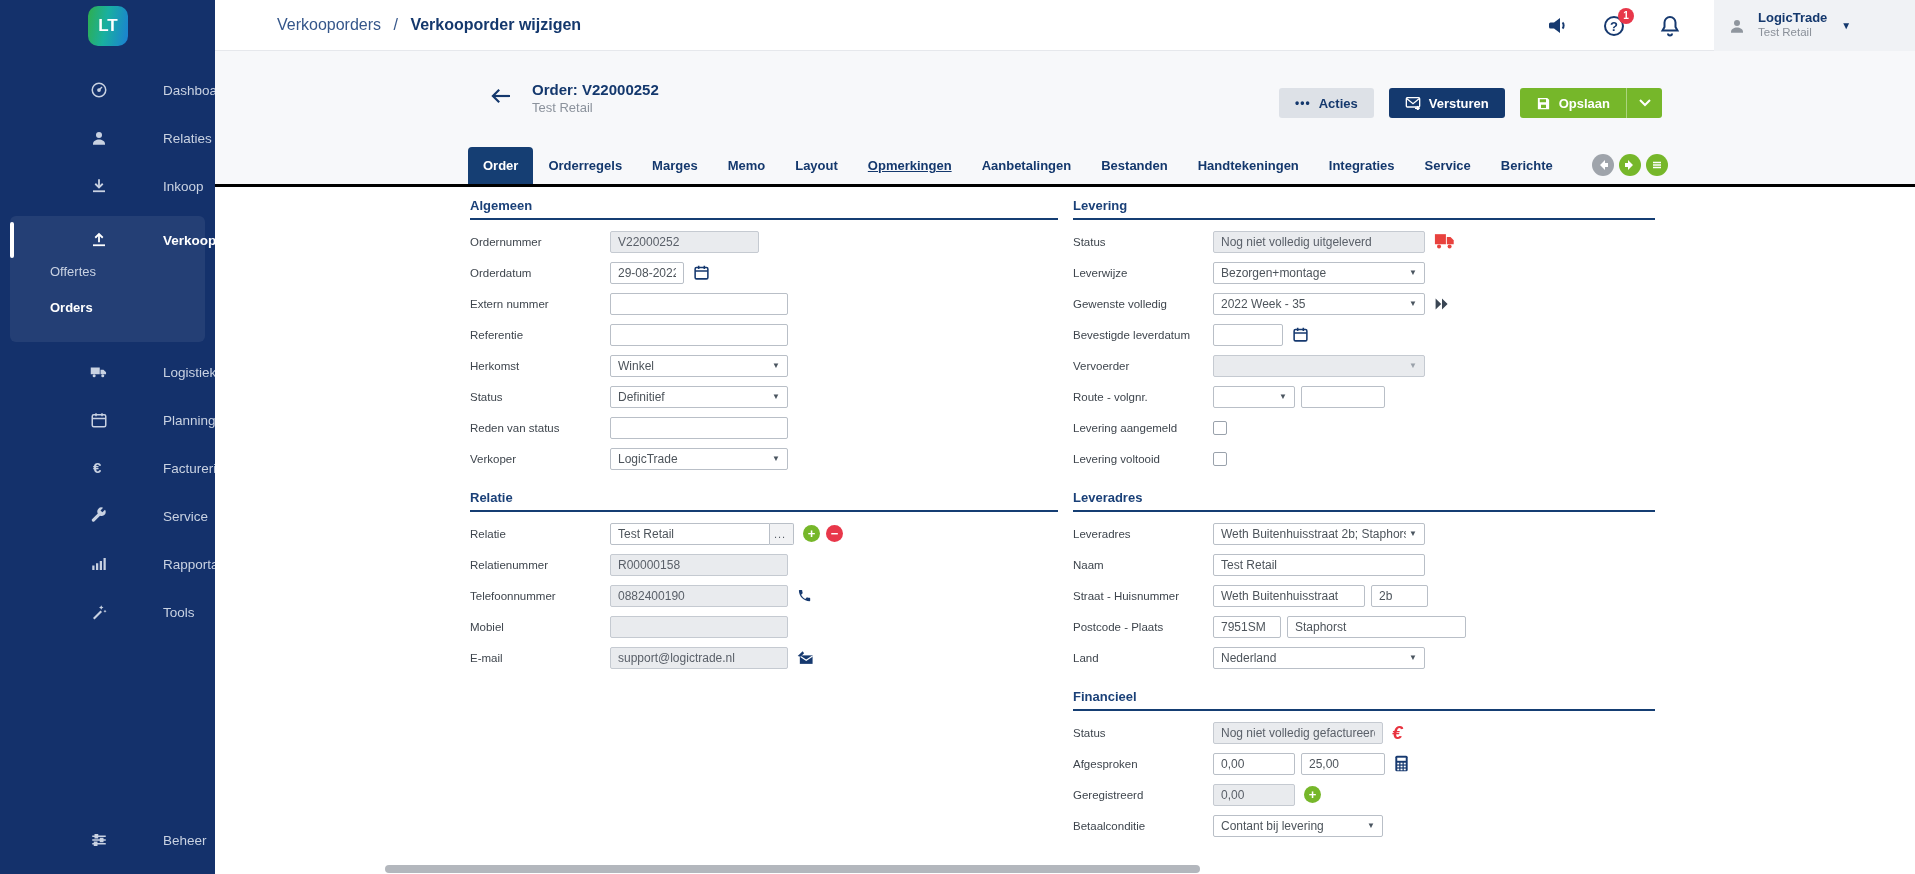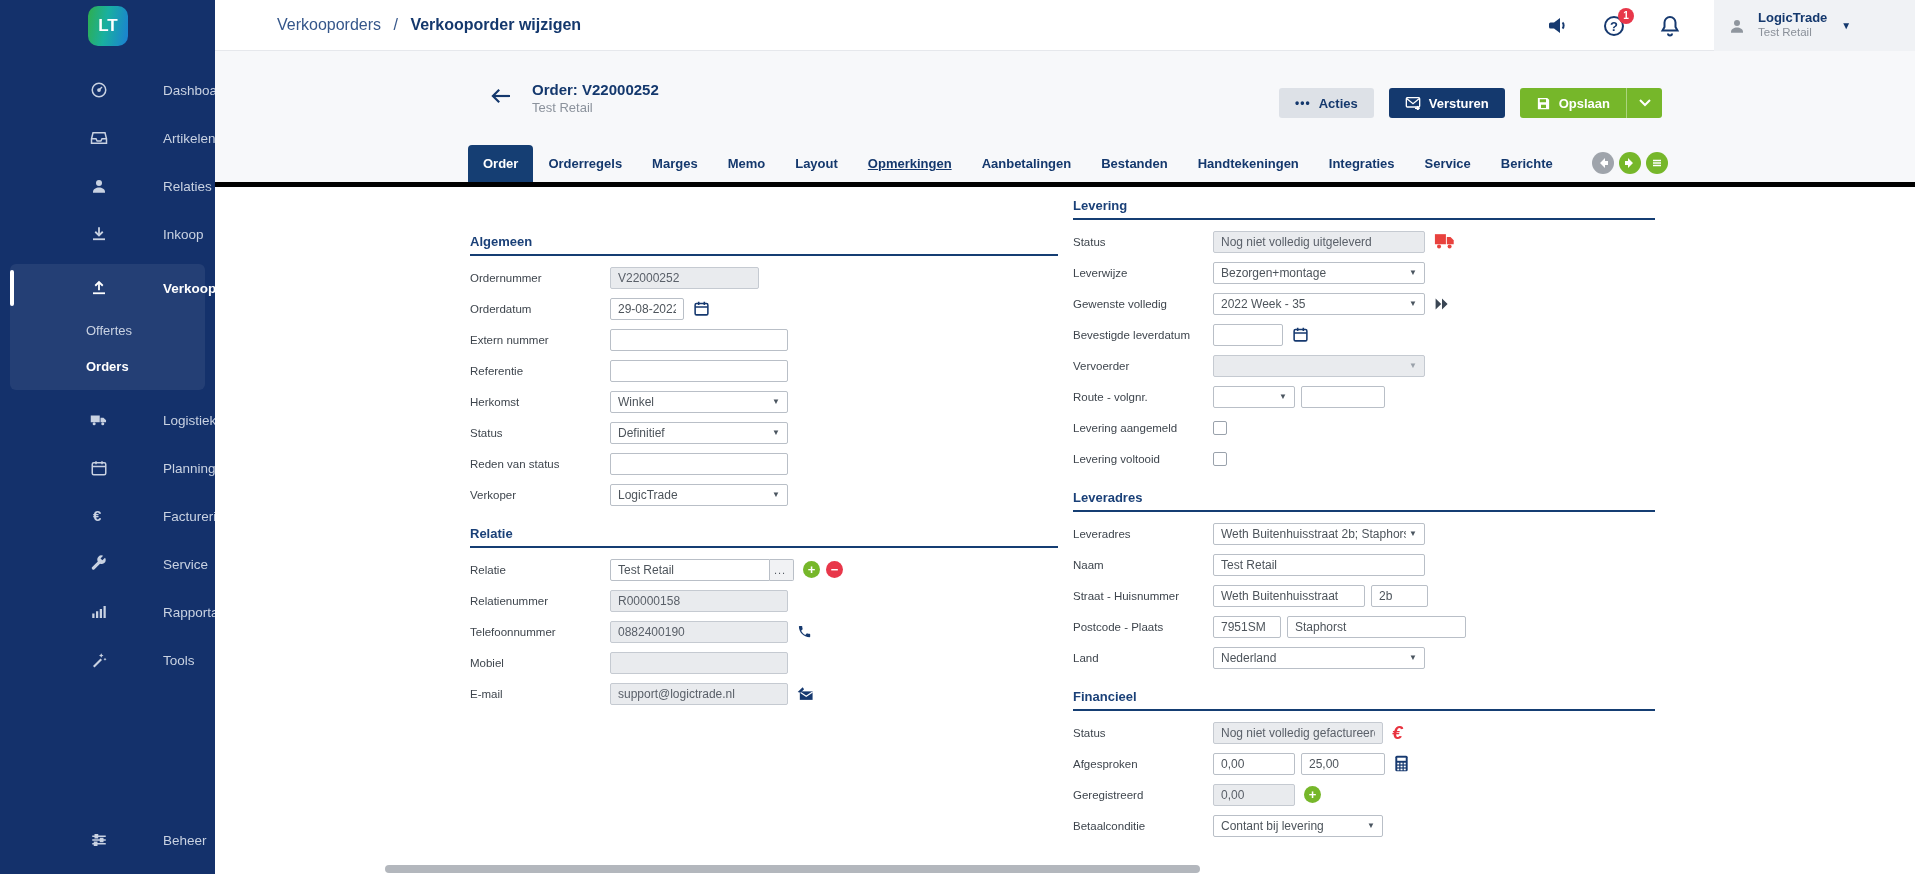--- a/index.html
+++ b/index.html
@@ -14,21 +14,21 @@
           display:flex; align-items:center; justify-content:center; color:#fff; font-weight:bold; font-size:17px; letter-spacing:0; }
   .nav { margin-top:14px; }
   .nav-item { height:48px; display:flex; align-items:center; padding-left:90px; position:relative; font-size:13.5px; color:#c9d2e2; cursor:pointer; }
   .nav-item .nicon { position:absolute; left:90px; width:18px; height:18px; color:#c9d2e2; }
   .nav-item .nlabel { margin-left:73px; white-space:nowrap; }
   .nav-section { background:rgba(255,255,255,0.07); border-radius:6px; margin:6px 10px; padding-bottom:6px; }
   .nav-section .nav-item.active { padding-left:80px; }
   .nav-section .nav-item.active .nicon { left:80px; color:#fff; }
   .nav-section .nav-item.active .nlabel { color:#fff; font-weight:bold; }
   .active-bar { position:absolute; left:0; top:6px; bottom:6px; width:4px; background:#fff; border-radius:2px; }
-  .sub-item { height:36px; display:flex; align-items:center; padding-left:76px; font-size:13px; color:#c9d2e2; cursor:pointer; }
+  .sub-item { height:36px; display:flex; padding-left:40px; font-size:13px; color:#c9d2e2; cursor:pointer; }
   .sub-item.active { color:#fff; font-weight:bold; }
   .nav-footer { position:absolute; bottom:10px; left:0; right:0; }
 
   
   .main { position:absolute; left:215px; top:0; right:0; bottom:0; }
 
   
   .topbar { height:51px; background:#fff; border-bottom:1px solid #e6e8ec; position:relative; display:flex; align-items:center; }
   .breadcrumb { margin-left:62px; font-size:16px; color:#35568a; }
   .breadcrumb .sep { margin:0 8px; color:#35568a; }
@@ -38,21 +38,21 @@
   .badge { position:absolute; top:-6px; right:-8px; min-width:16px; height:16px; border-radius:8px; background:#e8374a; color:#fff;
            font-size:10px; font-weight:bold; display:flex; align-items:center; justify-content:center; padding:0 4px; }
   .user-chip { width:201px; height:51px; background:#f0f2f5; display:flex; align-items:center; padding-left:14px; cursor:pointer; }
   .user-ic { width:18px; height:18px; color:#8f969e; }
   .user-txt { margin-left:12px; line-height:1.15; }
   .user-name { font-size:13px; font-weight:bold; color:#14386d; }
   .user-sub { font-size:11.5px; color:#8a9099; }
   .user-caret { margin-left:14px; color:#14386d; font-size:10px; }
 
   
-  .band { height:136px; background:#f7f8fa; position:relative; border-bottom:5px solid #000000; }
+  .band { height:136px; background:#f7f8fa; position:relative; border-bottom:3px solid #000000; }
   .order-head { position:absolute; left:0; top:30px; right:0; display:flex; align-items:flex-start; }
   .back-arrow { margin-left:275px; margin-top:6px; width:22px; height:18px; color:#14386d; cursor:pointer; }
   .oh-titles { margin-left:20px; }
   .oh-title { font-size:15px; font-weight:bold; color:#14386d; }
   .oh-sub { font-size:13px; color:#8b929c; margin-top:2px; }
   .oh-actions { position:absolute; right:253px; top:7px; display:flex; }
   .btn { height:30px; display:flex; align-items:center; font-size:13px; font-weight:bold; border-radius:3px; cursor:pointer; }
   .btn-acties { background:#dde1e7; color:#14386d; padding:0 16px; }
   .btn-acties .dots { letter-spacing:1px; margin-right:8px; font-size:12px; }
   .btn-versturen { background:#14396e; color:#fff; padding:0 16px; margin-left:15px; }
@@ -67,21 +67,21 @@
   .tab { height:37px; display:flex; align-items:center; padding:0 15px; font-size:13px; font-weight:bold; color:#14386d; cursor:pointer; white-space:nowrap; }
   .tab.active { background:#153e73; color:#fff; border-radius:4px 4px 0 0; }
   .tab.underlined { text-decoration:underline; }
   .tab-nav { position:absolute; right:247px; bottom:8px; display:flex; gap:5px; }
   .circle-btn { width:22px; height:22px; border-radius:50%; display:flex; align-items:center; justify-content:center; cursor:pointer; }
   .circle-grey { background:#9fa4ab; } .circle-green { background:#76b72a; }
   .circle-btn svg { width:12px; height:12px; color:#fff; }
 
   
   .content { position:absolute; top:190px; left:0; right:0; bottom:0; background:#fff; display:flex; padding-left:255px; }
-  .col-l { width:588px; margin-right:15px;margin-top:36px; }
+  .col-l { width:588px; margin-right:15px; }
   .col-r { width:582px; }
   .section { margin-top:8px; }
   .section + .section { margin-top:16px; }
   .sec-head { font-size:13px; font-weight:bold; color:#1a4078; padding-bottom:5px; border-bottom:2px solid #153e73; margin-bottom:6px; }
   .row { height:31px; display:flex; align-items:center; }
   .lbl { width:140px; flex:0 0 140px; font-size:11.5px; color:#3e454d; }
   input.fld { height:22px; border:1px solid #b9bfc7; border-radius:2px; font-size:12px; color:#4d545b; padding:0 7px;
               font-family:"Liberation Sans",sans-serif; background:#fff; outline:none; }
   input.fld.ro { background:#e9ebee; border-color:#c5cad1; color:#5a6069; }
   .sel { height:22px; border:1px solid #b9bfc7; border-radius:2px; background:#fff; display:flex; align-items:center;
@@ -116,27 +116,20 @@
 
       <div class="nav-item">
         <svg class="nicon" viewBox="0 0 24 24" fill="none" stroke="currentColor" stroke-width="2">
             <circle cx="12" cy="12" r="9"></circle>
             <path d="M12 12l4-4"></path>
             <circle cx="12" cy="12" r="1.5" fill="currentColor"></circle>
           </svg>
         <span class="nlabel">Dashboard</span>
       </div>
 
-      <div class="nav-item">
-        <svg class="nicon" viewBox="0 0 24 24" fill="none" stroke="currentColor" stroke-width="2">
-            <path d="M4 5h16l2 8v6H2v-6l2-8z"></path>
-            <path d="M2 13h6l1.5 3h5L16 13h6"></path>
-          </svg>
-        <span class="nlabel">Artikelen</span>
-      </div>
 
       <div class="nav-item">
         <svg class="nicon" viewBox="0 0 24 24" fill="currentColor">
             <circle cx="12" cy="8" r="4"></circle>
             <path d="M4 20c0-4 4-6 8-6s8 2 8 6v1H4v-1z"></path>
           </svg>
         <span class="nlabel">Relaties</span>
       </div>
 
       <div class="nav-item">

